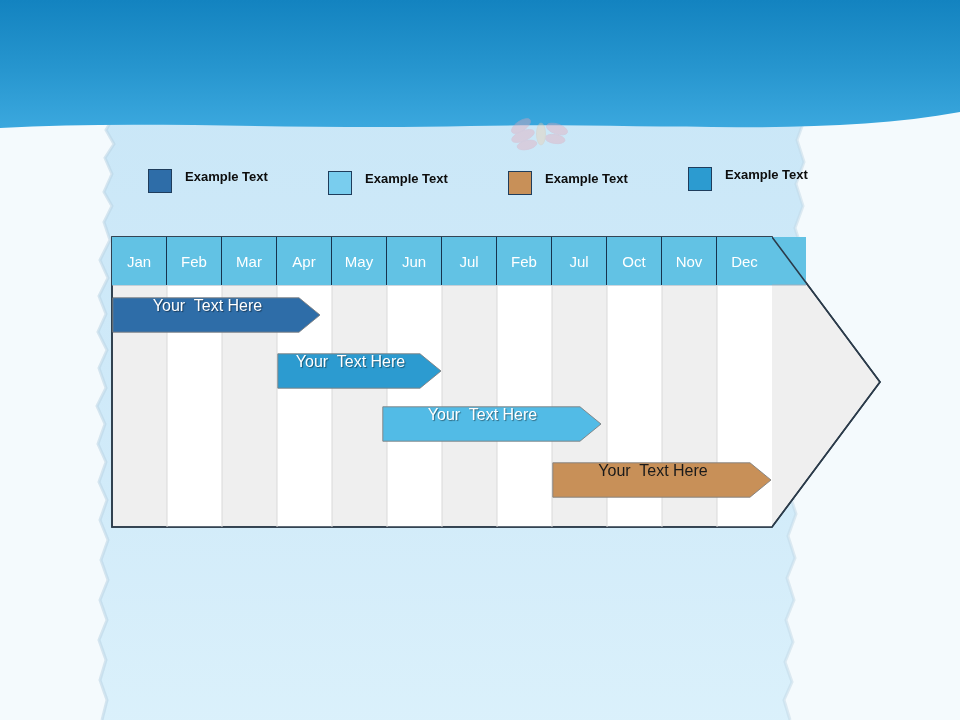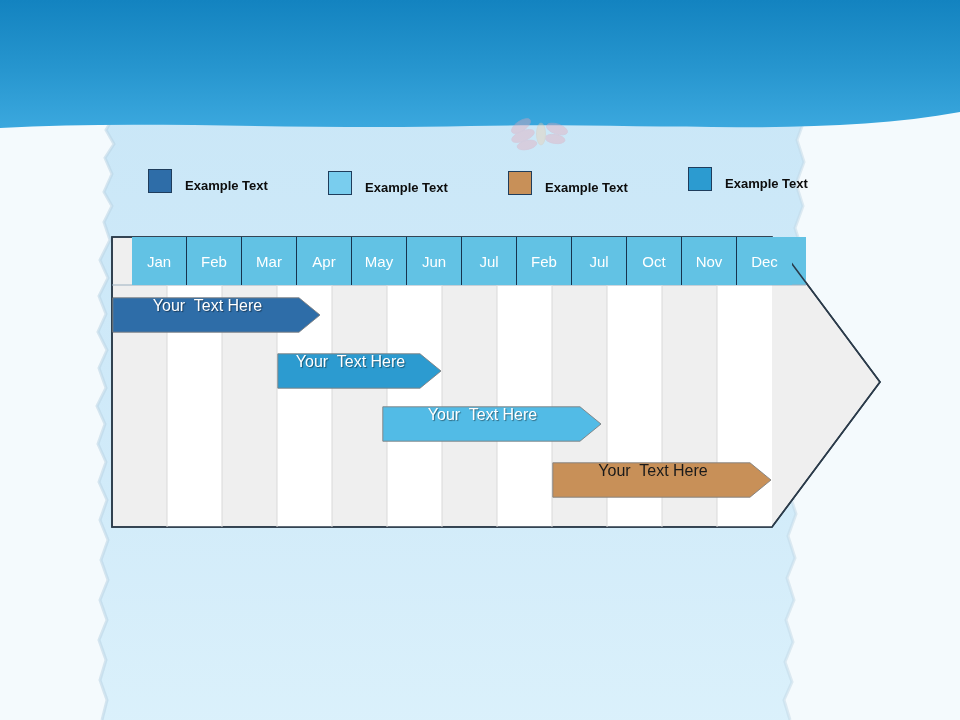--- a/index.html
+++ b/index.html
@@ -45,21 +45,21 @@
   
   .legend {
     position: absolute;
     left: 108px; top: 162px;
     width: 700px; height: 40px;
     z-index: 5;
   }
   .legend-item {
     position: absolute;
     display: flex;
-    align-items: flex-end;
+    align-items: flex-start;
     white-space: nowrap;
     padding-left: 40px;
   }
   .legend-swatch {
     width: 24px; height: 24px;
     border: 1px solid #1f3d5c;
     flex: 0 0 auto;
   }
   .legend-label {
     margin-left: 13px;
@@ -80,21 +80,20 @@
     z-index: 4;
   }
   .chart svg { position: absolute; left: 0; top: 0; }
 
   .grid-head {
     position: absolute;
     left: 6px; top: 3px;
     height: 55px;
     display: flex;
     z-index: 3;
-    margin-left: 20px;
   }
   .month-cell {
     width: 55px; height: 48px;
     background: #62c2e4;
     border-right: 1.5px solid #17334d;
     display: flex;
     align-items: center;
     justify-content: center;
     font-size: 15px;
     color: #ffffff;

